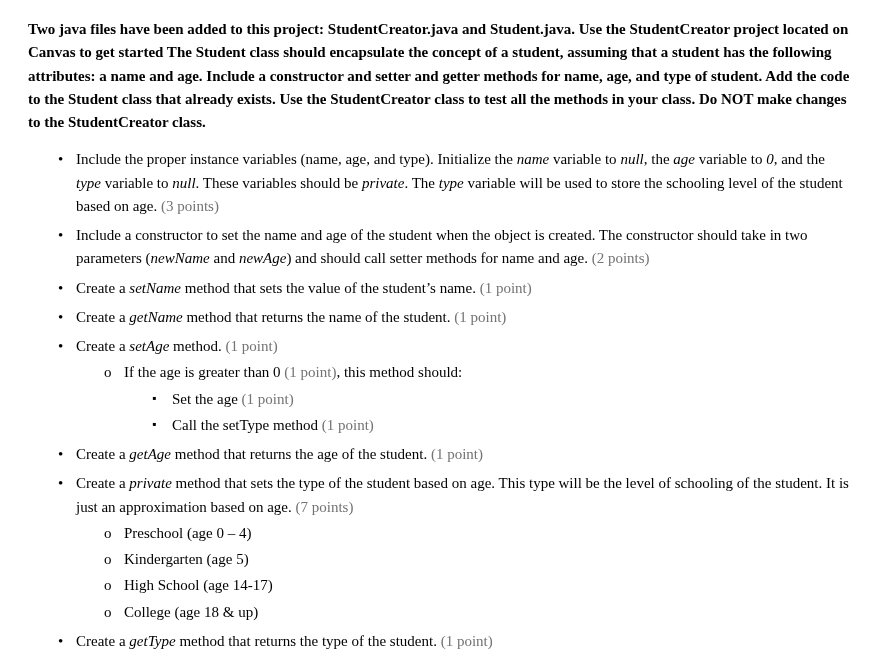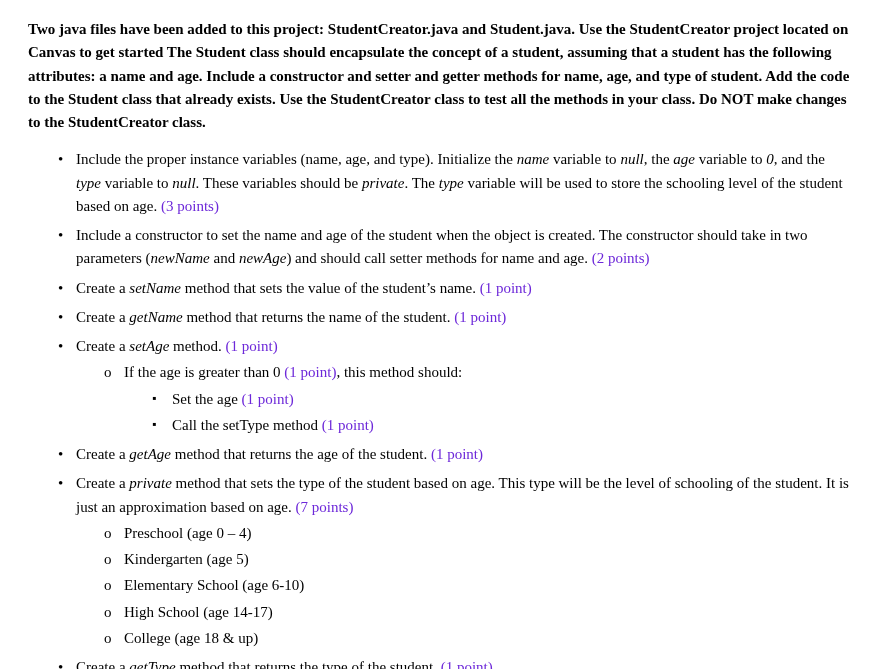--- a/index.html
+++ b/index.html
@@ -69,21 +69,21 @@
       line-height: 1.55;
     }
     ul.sub-list-square > li::before {
       content: "▪";
       position: absolute;
       left: 0;
       top: 1px;
       font-size: 12px;
     }
     .red {
-      color: #6d28d9;
+      color: #737373;
     }
     em {
     }
   </style>
 </head>
 <body>
 
 <p class="intro-paragraph">Two java files have been added to this project: StudentCreator.java and Student.java. Use the StudentCreator project located on Canvas to get started The Student class should encapsulate the concept of a student, assuming that a student has the following attributes: a name and age. Include a constructor and setter and getter methods for name, age, and type of student. Add the code to the Student class that already exists. Use the StudentCreator class to test all the methods in your class. Do NOT make changes to the StudentCreator class.</p>
 
 <ul class="main-list" id="main-list">
@@ -94,18 +94,17 @@
     <li>Create a <em>setAge</em> method. <span class="red">(1 point)</span><ul class="sub-list-o">
         <li>If the age is greater than 0 <span class="red">(1 point)</span>, this method should:<ul class="sub-list-square">
             <li>Set the age <span class="red">(1 point)</span></li>
             <li>Call the setType method <span class="red">(1 point)</span></li>
           </ul></li>
       </ul></li>
     <li>Create a <em>getAge</em> method that returns the age of the student. <span class="red">(1 point)</span></li>
     <li>Create a <em>private</em> method that sets the type of the student based on age. This type will be the level of schooling of the student. It is just an approximation based on age. <span class="red">(7 points)</span><ul class="sub-list-o">
         <li>Preschool (age 0 – 4)</li>
         <li>Kindergarten (age 5)</li>
-        <li>Elementary School (age 6-10)</li>
         <li>High School (age 14-17)</li>
         <li>College (age 18 &amp; up)</li>
       </ul></li>
     <li>Create a <em>getType</em> method that returns the type of the student. <span class="red">(1 point)</span></li>
   </ul>
 
 </body></html>

